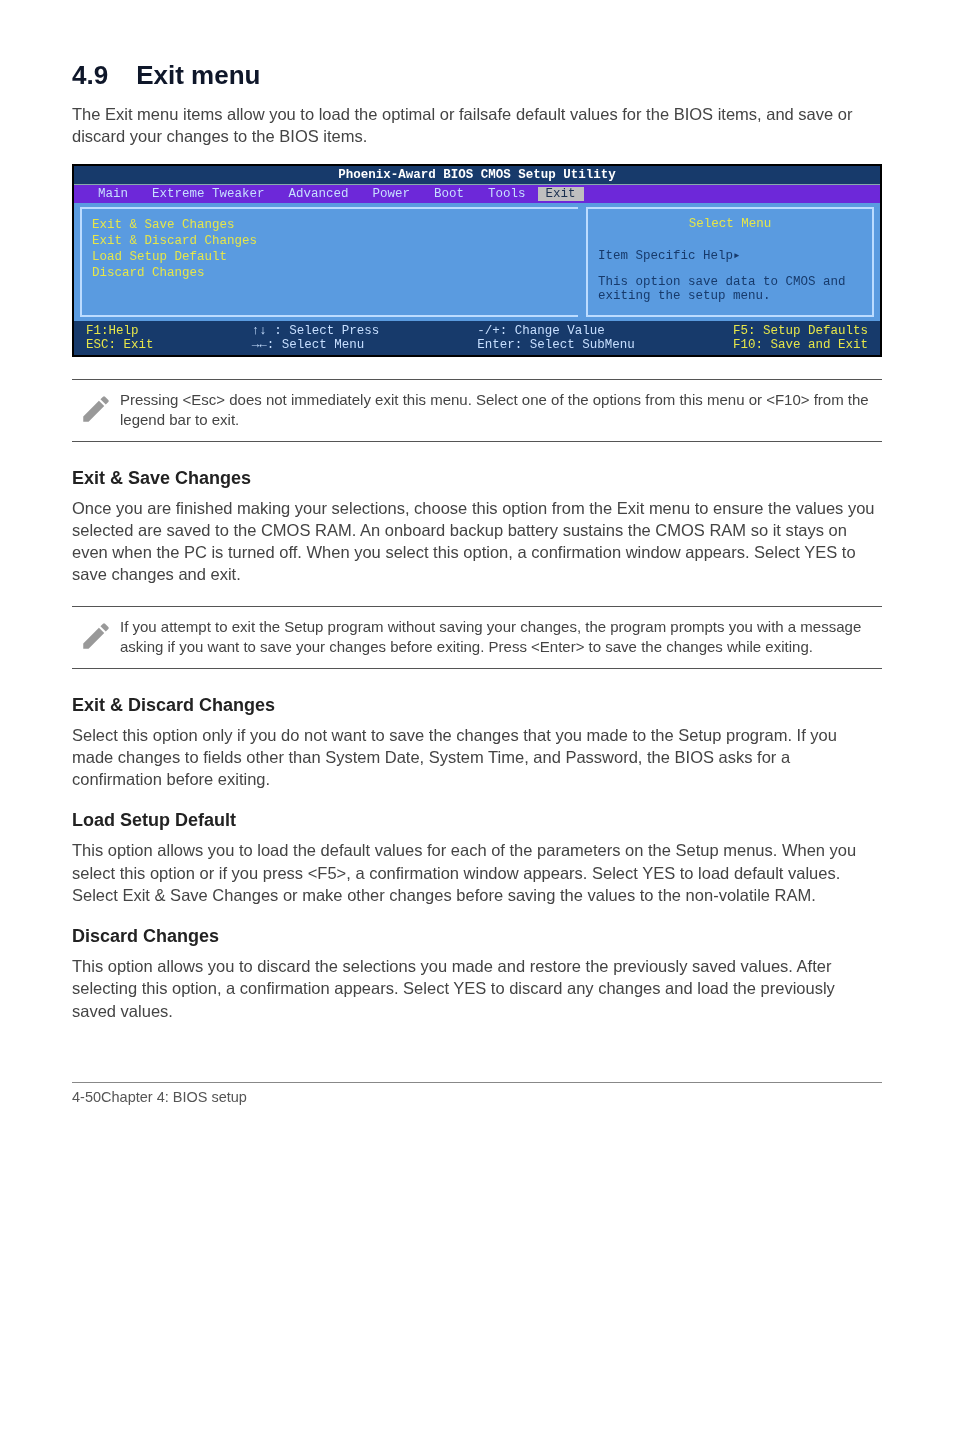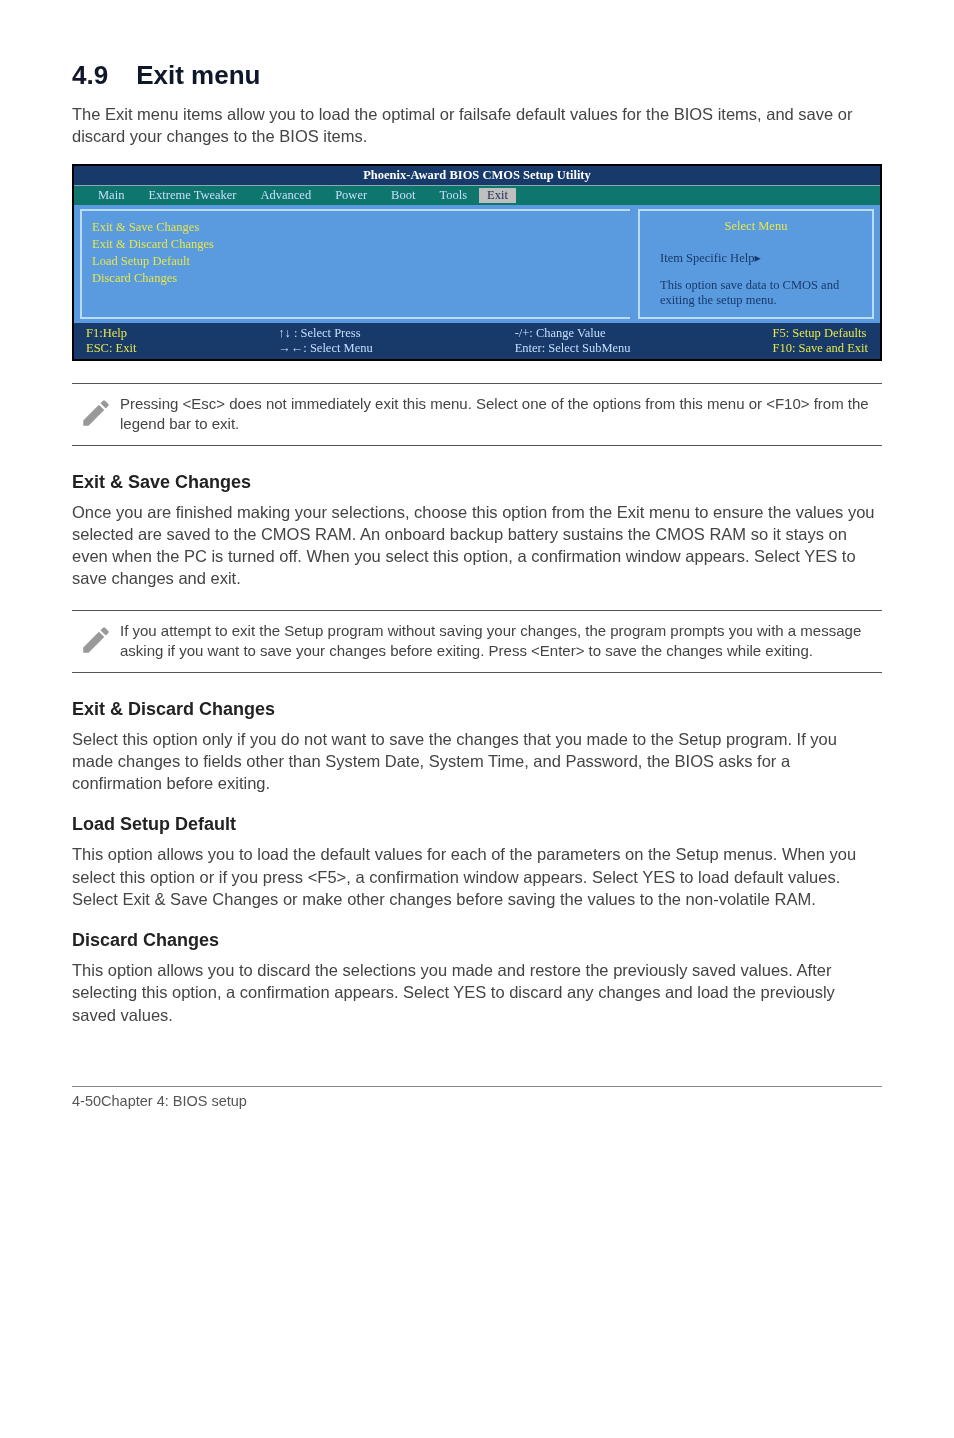--- a/index.html
+++ b/index.html
@@ -23,34 +23,34 @@
     font-size: 16.5px;
     line-height: 1.35;
     margin: 0 0 16px 0;
     color: #444;
   }
   
   .bios {
     border: 2px solid #000;
     border-radius: 0;
     overflow: hidden;
-    font-family: Liberation Serif, serif;
+    font-family: Liberation Mono, monospace;
     font-size: 12.5px;
     margin-bottom: 22px;
   }
   .bios-titlebar {
     background: #173a6b;
     color: #fff;
     text-align: center;
     padding: 2px 0;
     font-weight: bold;
     border-bottom: 1px solid #8aa;
   }
   .bios-menubar {
-    background: #0f766e;
+    background: #6d28d9;
     color: #c7dfff;
     display: flex;
     padding: 2px 12px;
   }
   .bios-menubar span {
     padding: 0 12px;
     white-space: pre;
   }
   .bios-menubar .active {
     background: #bfbfbf;
@@ -65,24 +65,24 @@
     flex: 1;
     border: 2px solid #bcdcff;
     border-right: none;
     margin: 4px 0 4px 6px;
     padding: 8px 10px;
     color: #e6e64a;
     min-height: 110px;
   }
   .bios-left div { padding: 1px 0; }
   .bios-right {
-    width: 236px;
+    width: 288px;
     border: 2px solid #bcdcff;
     margin: 4px 6px 4px 8px;
-    padding: 8px 20px;
+    padding: 8px 10px;
     color: #173a6b;
   }
   .bios-right-title {
     color: #e6e64a;
     text-align: center;
     margin-bottom: 16px;
   }
   .bios-right .line { margin-bottom: 12px; }
   .bios-footer {
     background: #173a6b;

